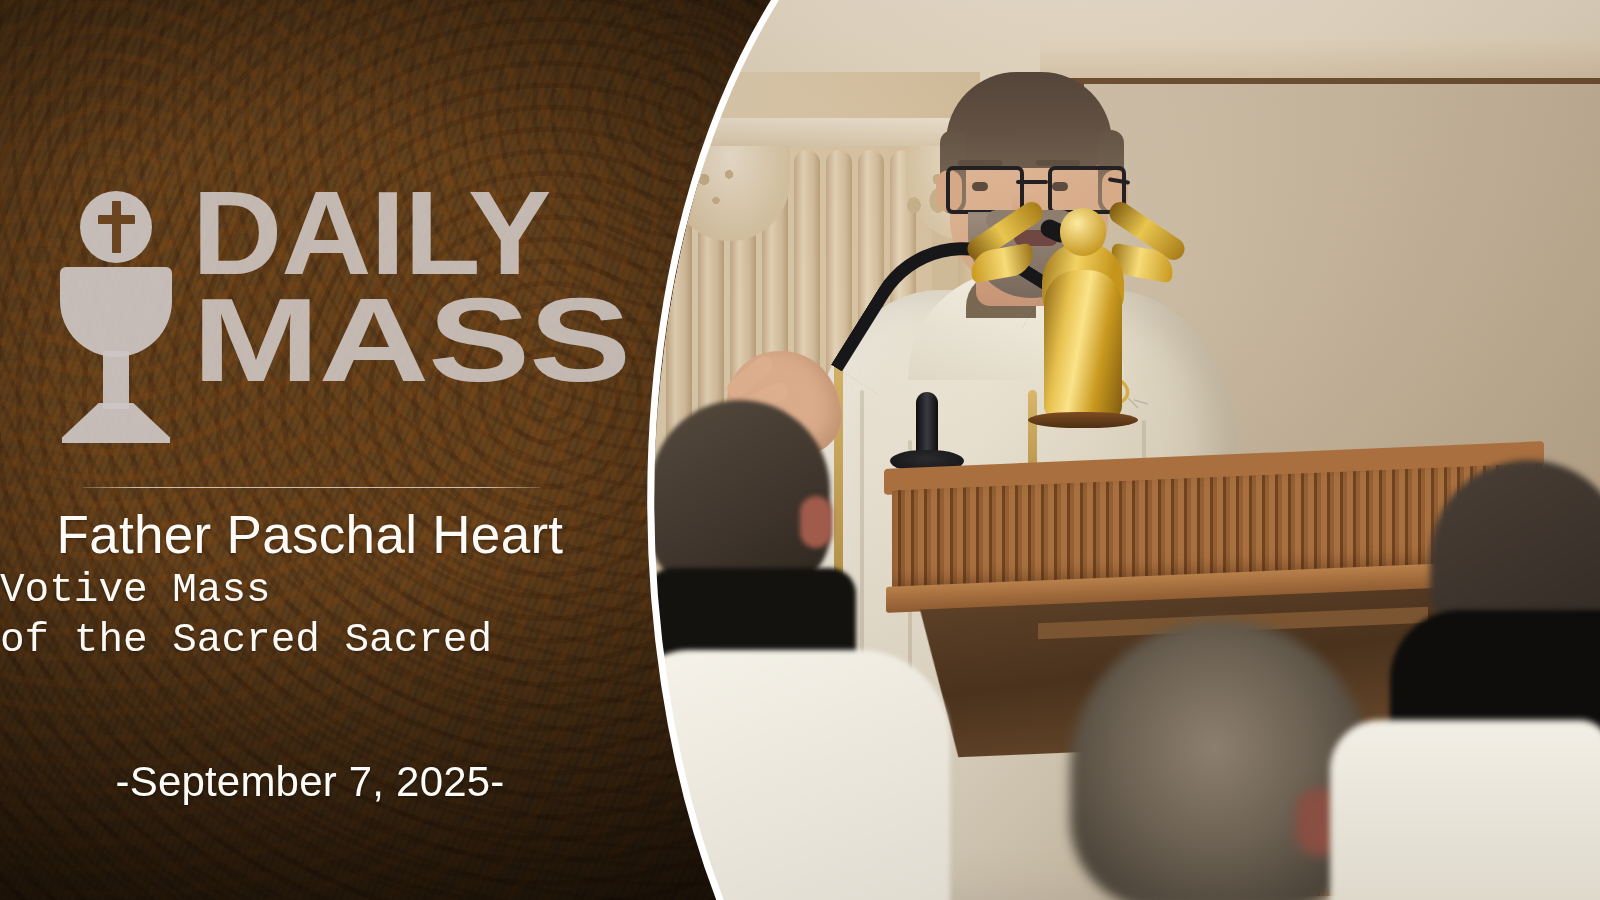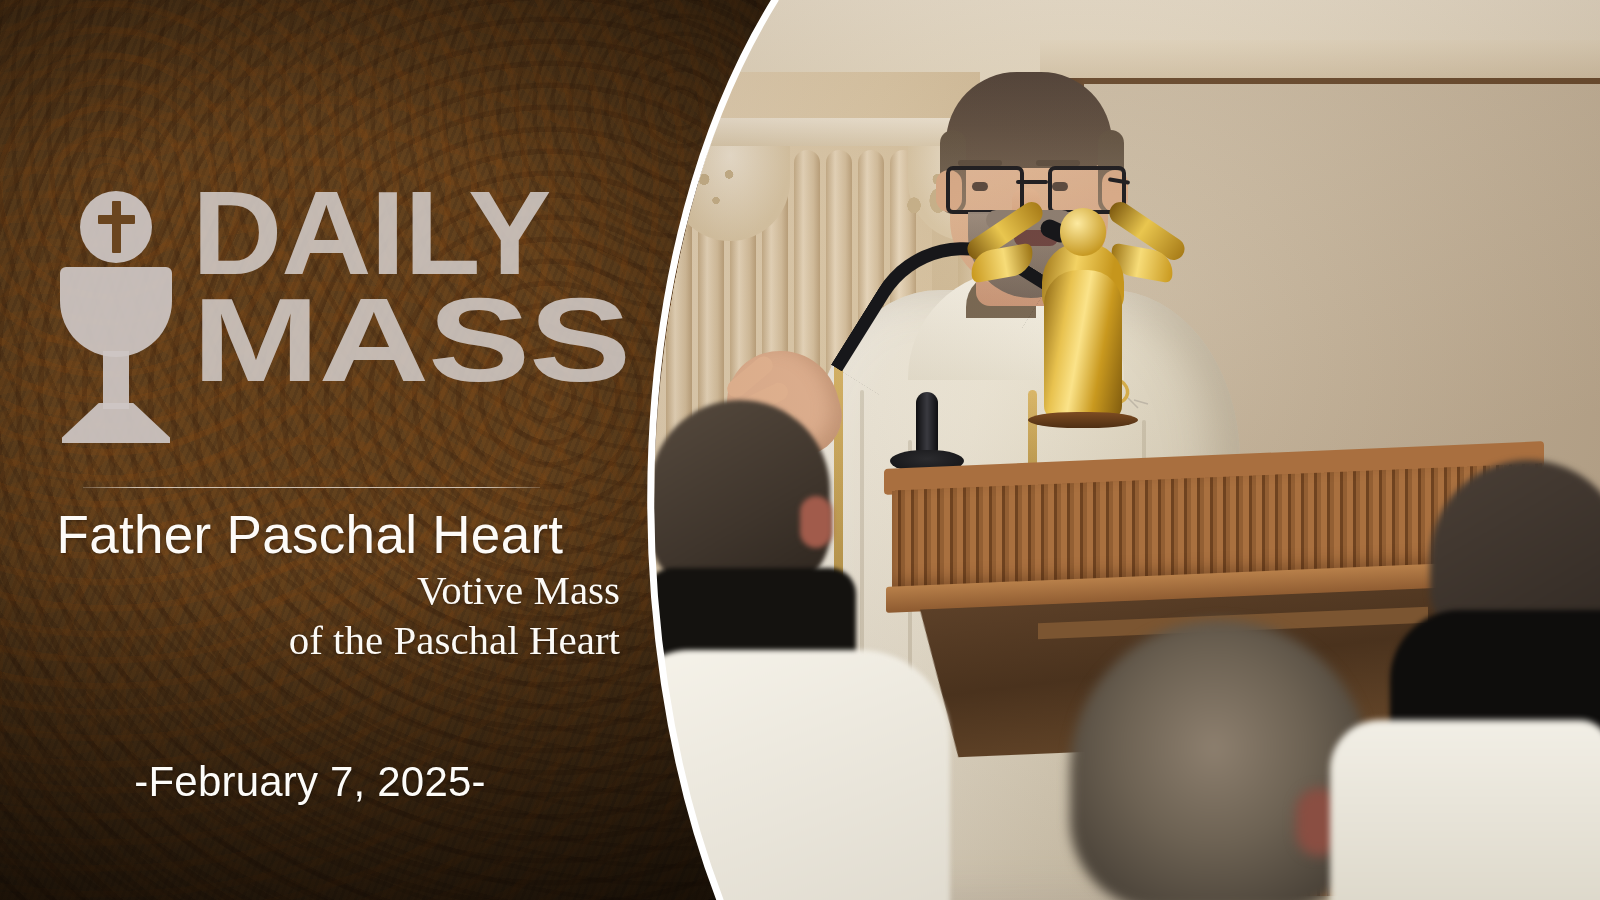--- a/index.html
+++ b/index.html
@@ -269,23 +269,23 @@
   .rule{position:absolute;left:83px;top:479px;width:457px;height:1px;
     background:linear-gradient(90deg,rgba(216,206,196,.25),rgba(224,214,203,.85) 12%,rgba(224,214,203,.85) 88%,rgba(216,206,196,.25));}
 
   .celebrant{
     position:absolute;left:0;top:496px;width:620px;text-align:center;
     color:#fdfbf8;font-size:53px;font-weight:300;letter-spacing:.3px;
     font-family:"Liberation Sans",sans-serif;
     text-shadow:0 1px 3px rgba(0,0,0,.35);
   }
   .mass-title{
-    position:absolute;left:0;top:557px;width:620px;text-align:right;
+    position:absolute;left:0;top:557px;width:620px;text-align:left;
     color:#fcfaf6;font-size:41px;font-weight:300;line-height:1.22;
-    font-family:Liberation Serif, serif;
+    font-family:Liberation Mono, monospace;
     text-shadow:0 1px 3px rgba(0,0,0,.35);
   }
   .datestamp{
     position:absolute;left:0;top:750px;width:620px;text-align:center;
     color:#fdfcf9;font-size:42px;font-weight:300;letter-spacing:.2px;
     font-family:"Liberation Sans",sans-serif;
     text-shadow:0 1px 3px rgba(0,0,0,.4);
   }
 </style>
 </head>
@@ -444,19 +444,19 @@
         <div class="wm-line wm-mass">MASS</div>
       </div>
     </div>
 
     <div class="rule"></div>
 
     <div class="celebrant">Father Paschal Heart</div>
 
     <div class="mass-title">
       <div>Votive Mass</div>
-      <div>of the Paschal Heart</div>
+      <div>of the Sacred Sacred</div>
     </div>
 
-    <div class="datestamp">-February 7, 2025-</div>
+    <div class="datestamp">-September 7, 2025-</div>
   </div>
 
 </div>
 
 </body></html>

